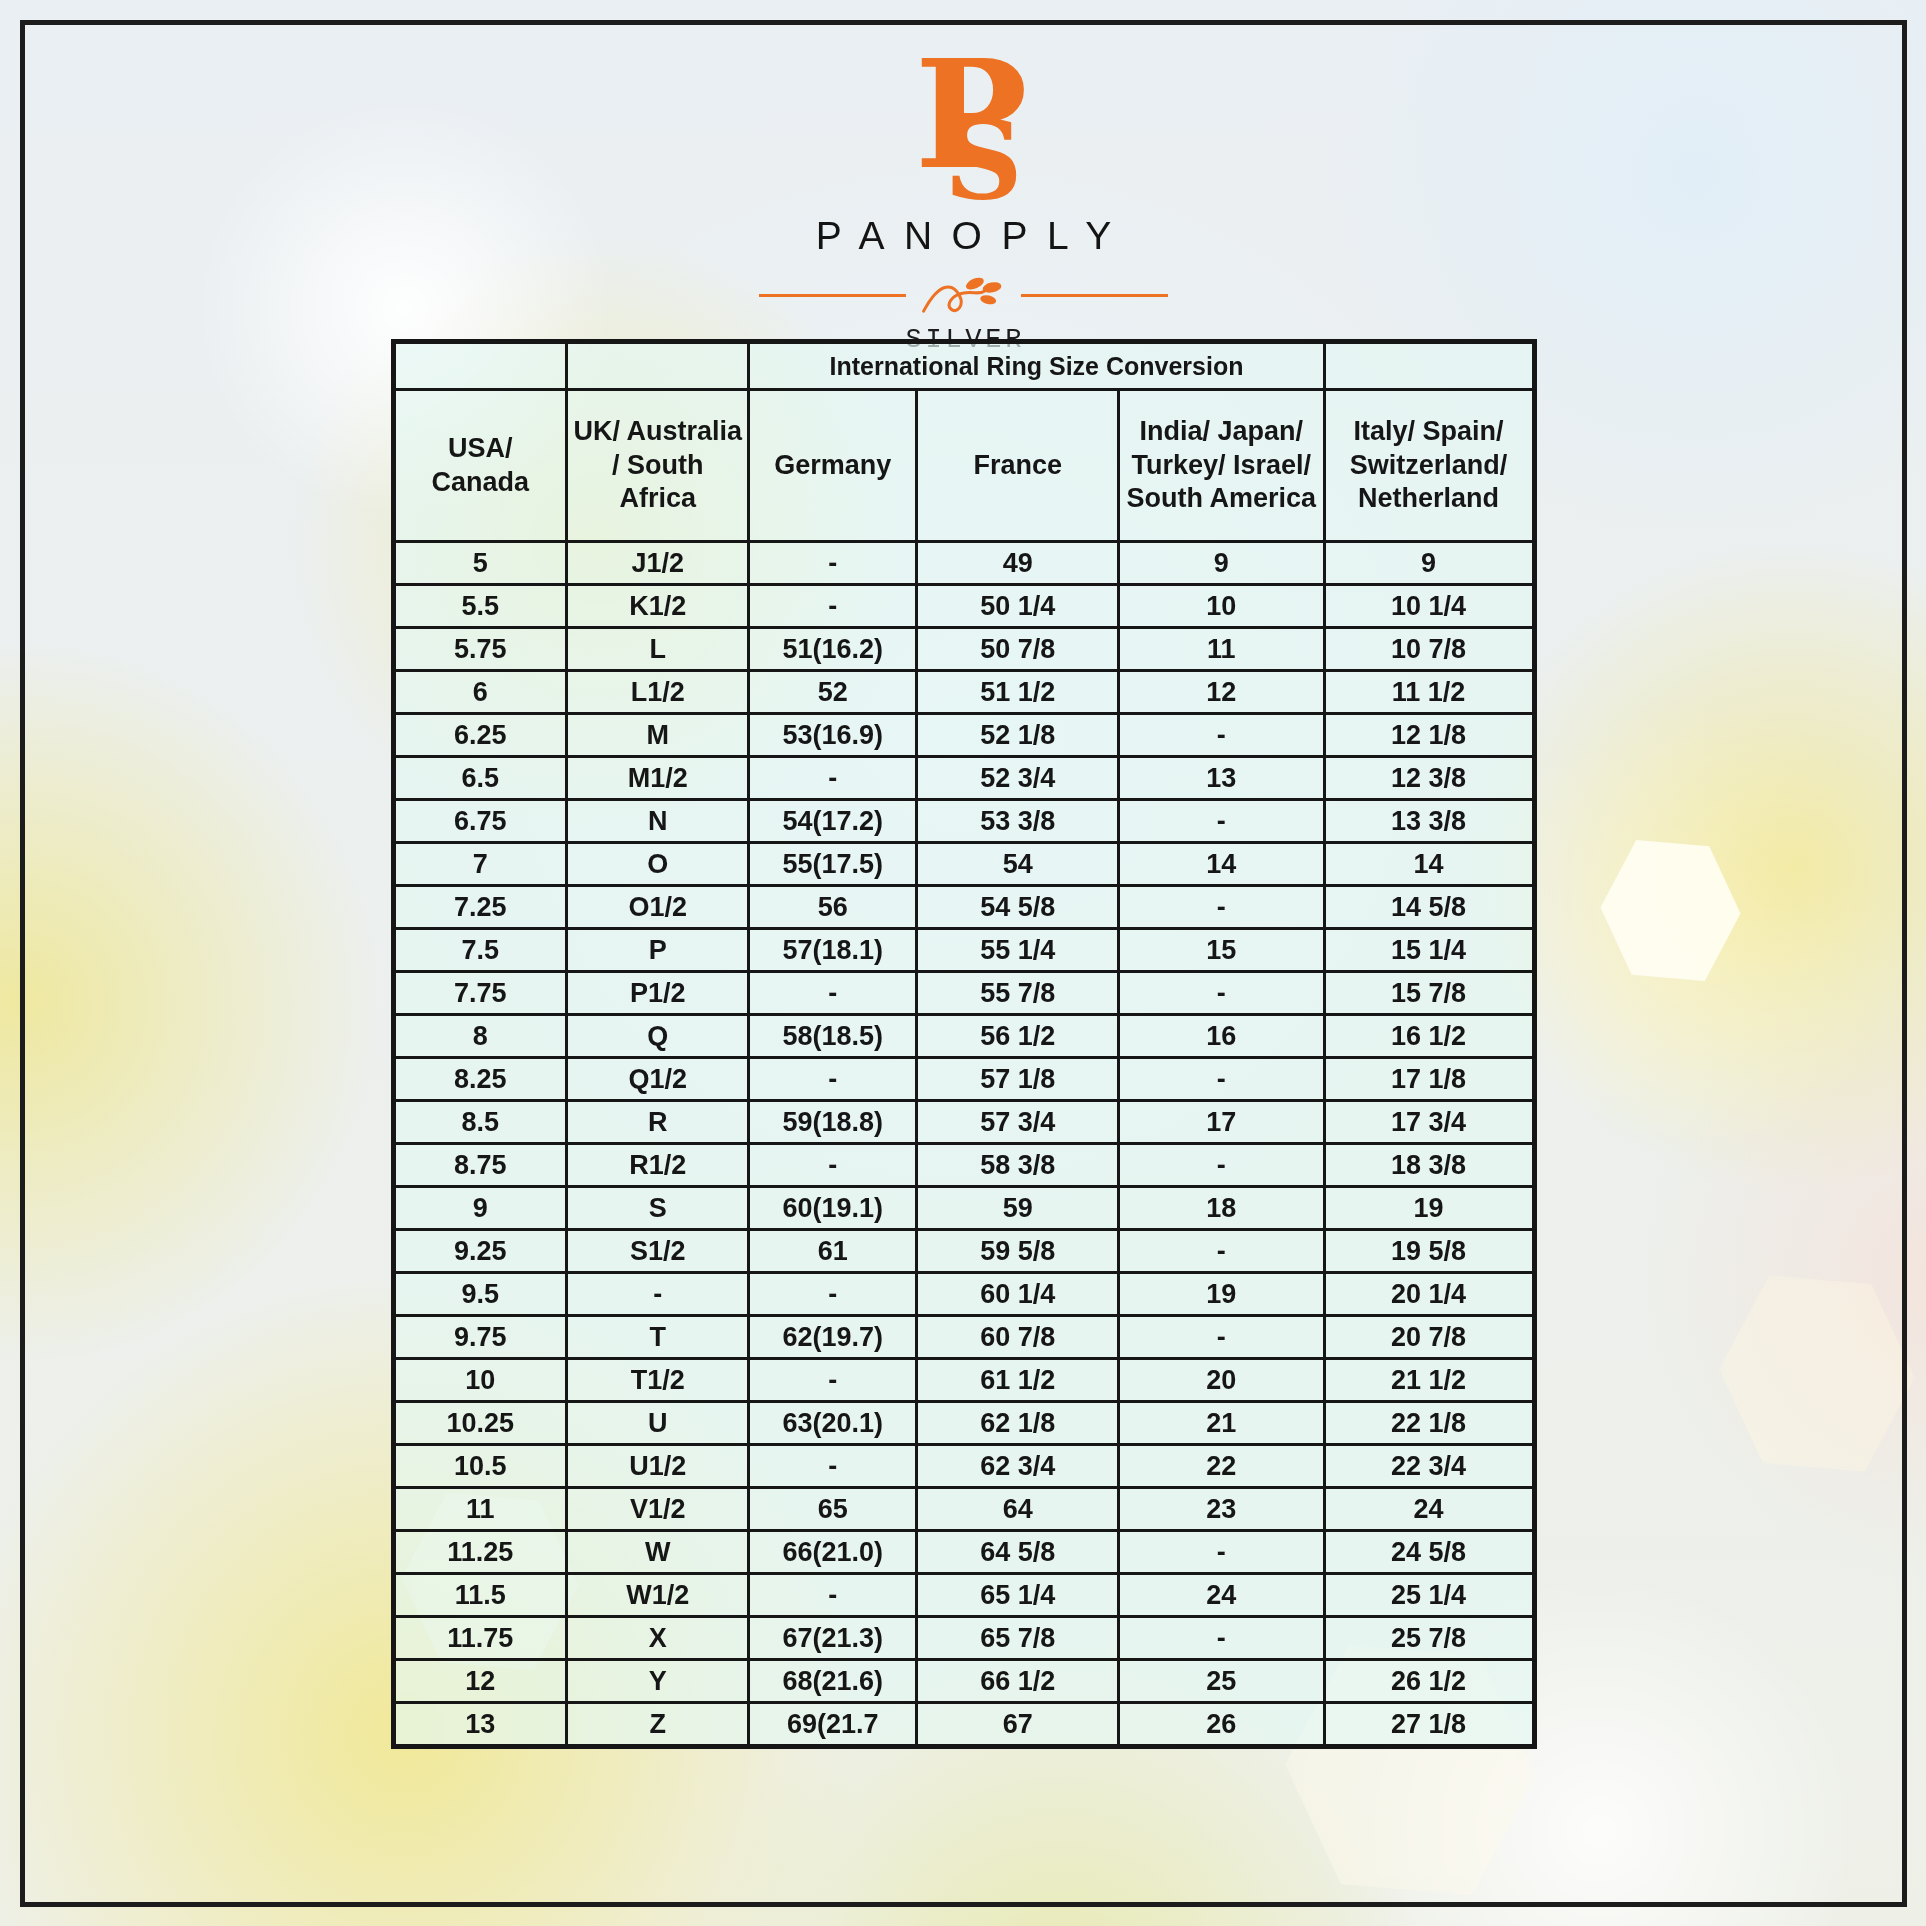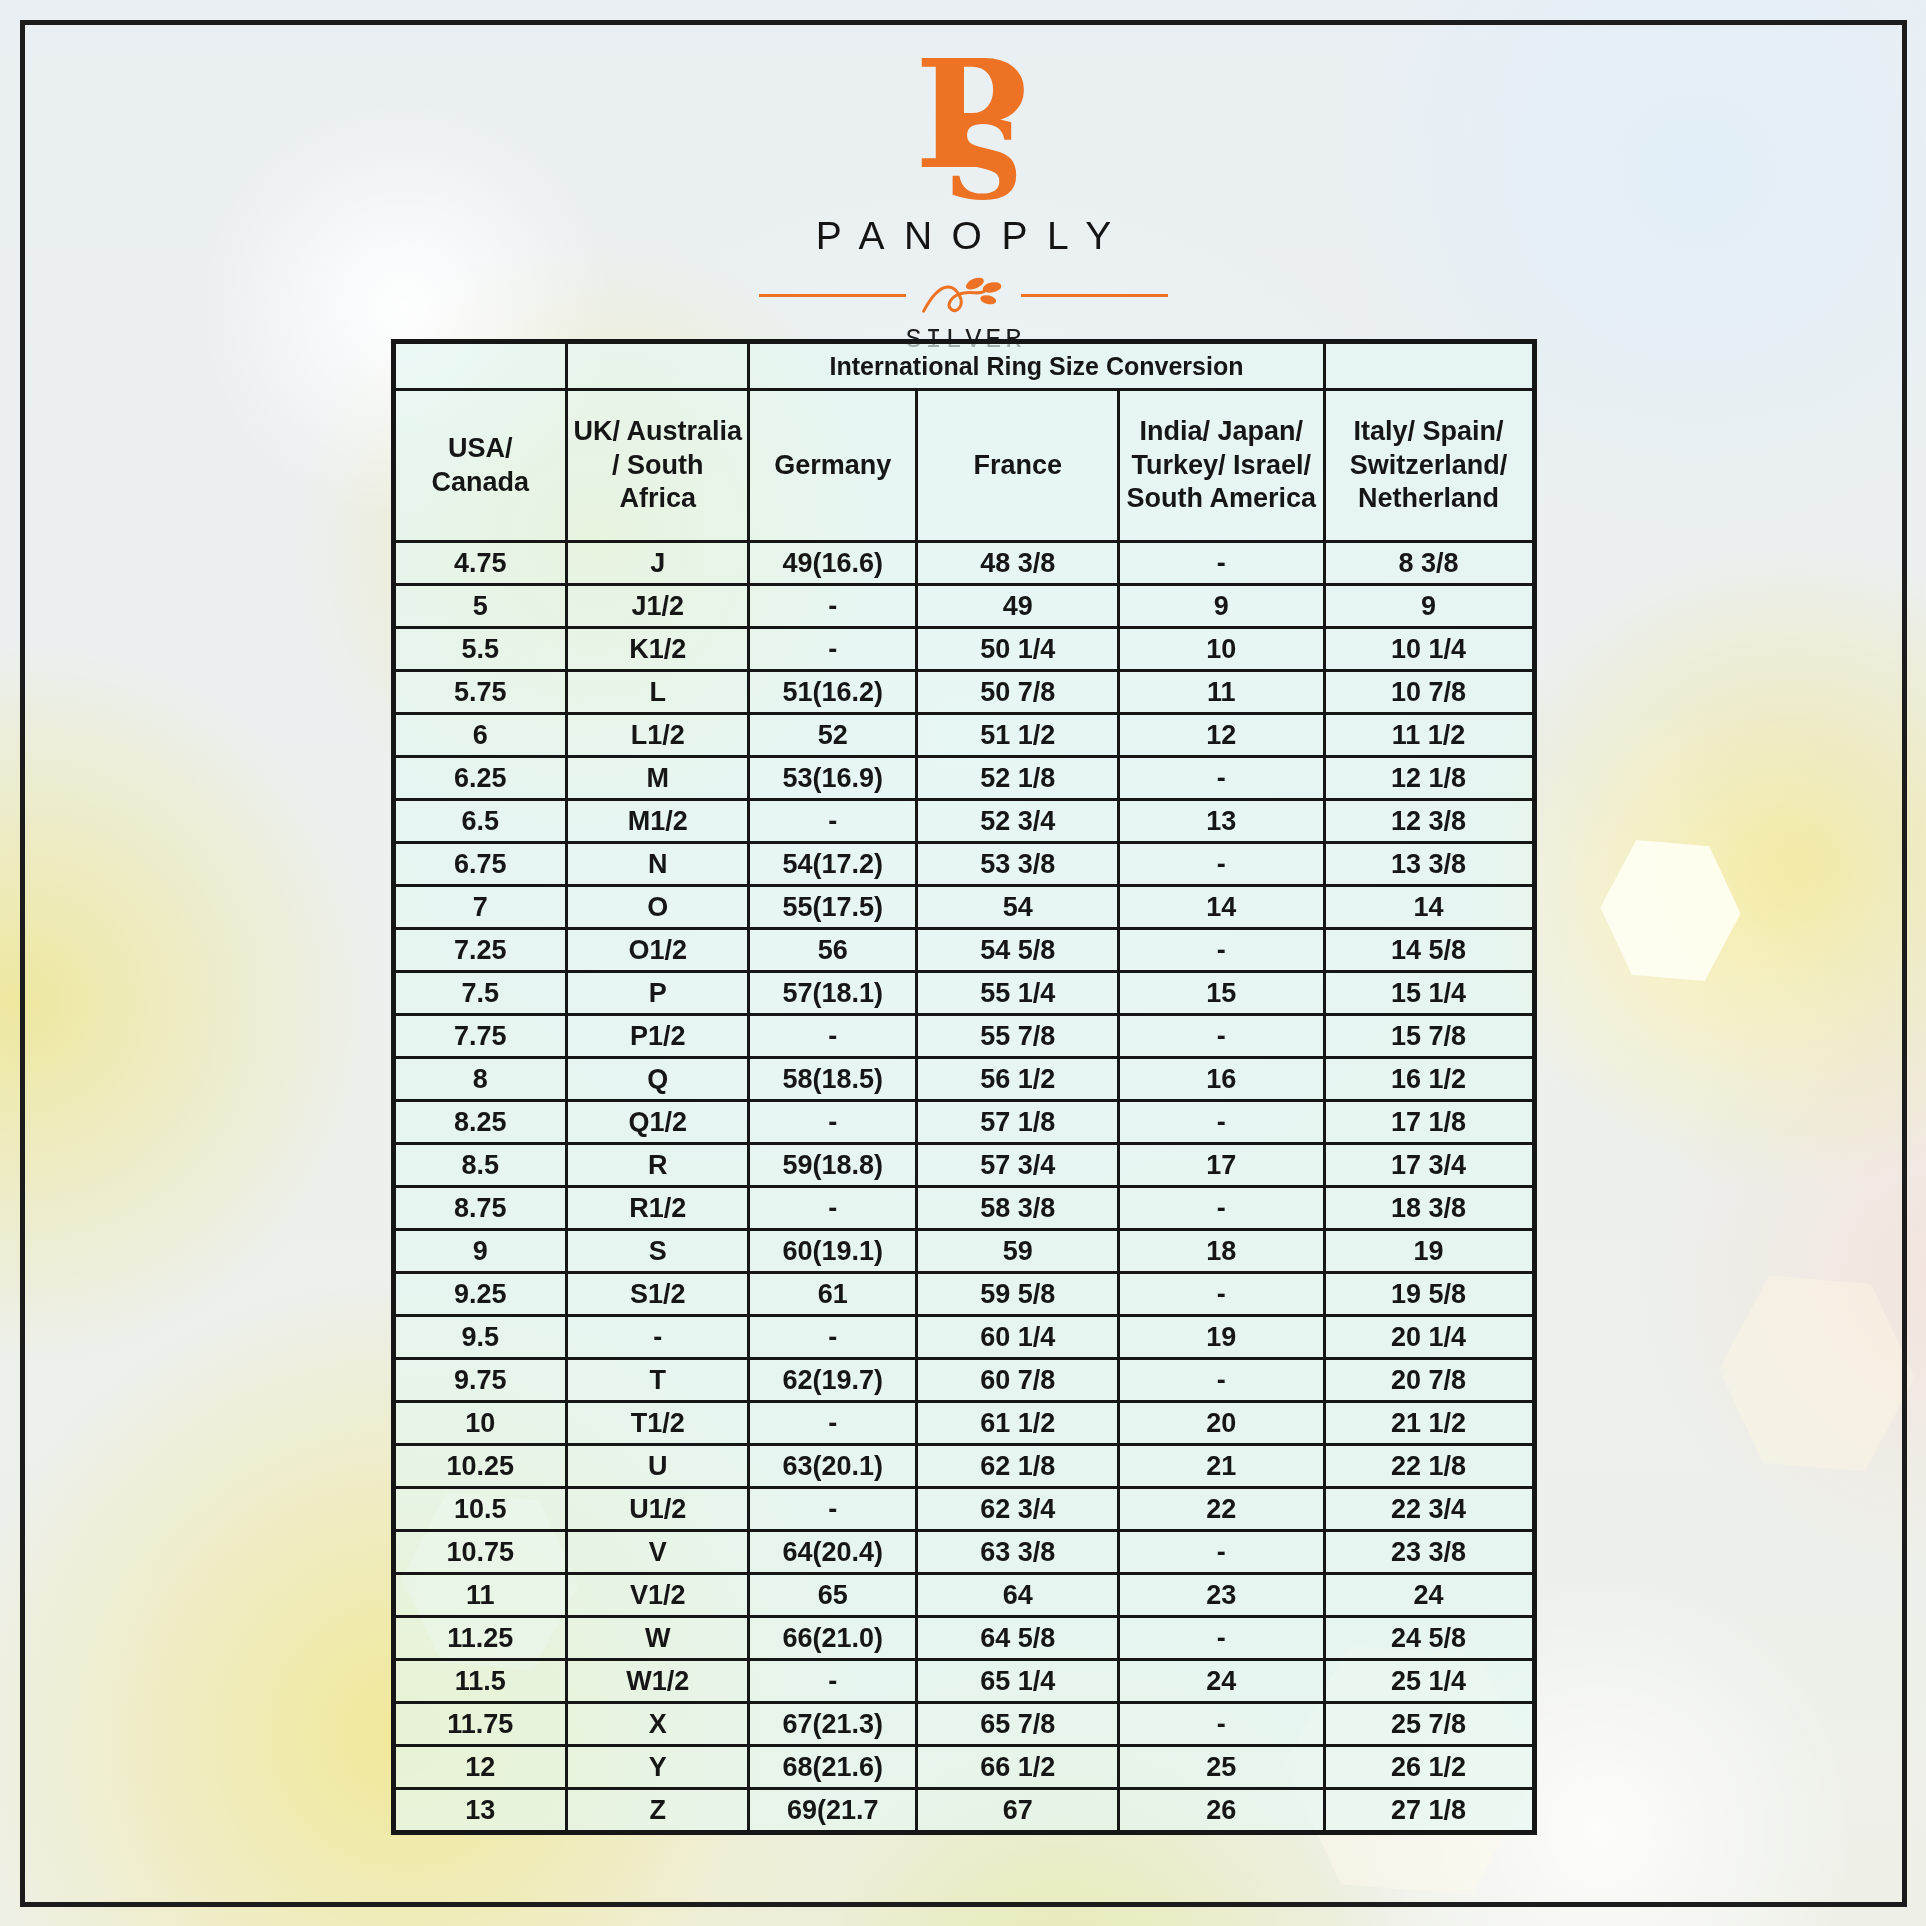--- a/index.html
+++ b/index.html
@@ -168,28 +168,20 @@
       <th>USA/ Canada</th>
       <th>UK/ Australia / South Africa</th>
       <th>Germany</th>
       <th>France</th>
       <th>India/ Japan/ Turkey/ Israel/ South America</th>
       <th>Italy/ Spain/ Switzerland/ Netherland</th>
     </tr>
   </thead>
   <tbody>
       <tr>
-        <td class="c1">4.75</td>
-        <td class="c2">J</td>
-        <td class="c3">49(16.6)</td>
-        <td class="c4">48 3/8</td>
-        <td class="c5">-</td>
-        <td class="c6">8 3/8</td>
-      </tr>
-      <tr>
         <td class="c1">5</td>
         <td class="c2">J1/2</td>
         <td class="c3">-</td>
         <td class="c4">49</td>
         <td class="c5">9</td>
         <td class="c6">9</td>
       </tr>
       <tr>
         <td class="c1">5.5</td>
         <td class="c2">K1/2</td>
@@ -352,28 +344,20 @@
       </tr>
       <tr>
         <td class="c1">10.5</td>
         <td class="c2">U1/2</td>
         <td class="c3">-</td>
         <td class="c4">62 3/4</td>
         <td class="c5">22</td>
         <td class="c6">22 3/4</td>
       </tr>
       <tr>
-        <td class="c1">10.75</td>
-        <td class="c2">V</td>
-        <td class="c3">64(20.4)</td>
-        <td class="c4">63 3/8</td>
-        <td class="c5">-</td>
-        <td class="c6">23 3/8</td>
-      </tr>
-      <tr>
         <td class="c1">11</td>
         <td class="c2">V1/2</td>
         <td class="c3">65</td>
         <td class="c4">64</td>
         <td class="c5">23</td>
         <td class="c6">24</td>
       </tr>
       <tr>
         <td class="c1">11.25</td>
         <td class="c2">W</td>

